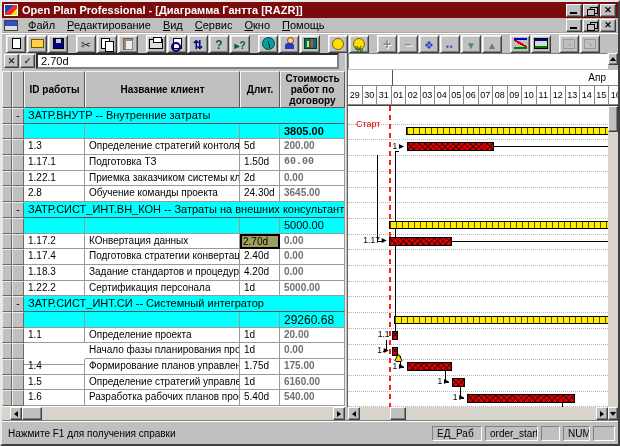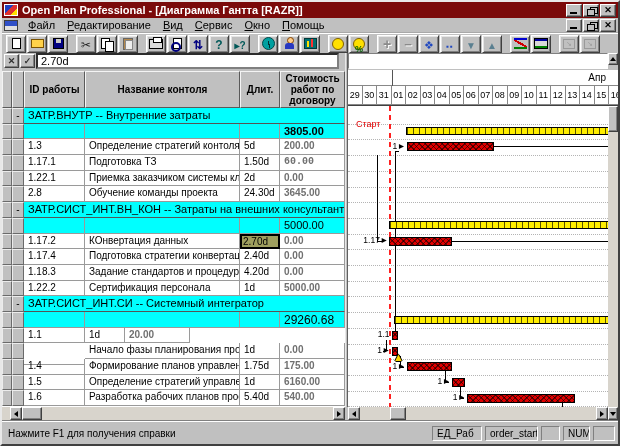--- a/index.html
+++ b/index.html
@@ -242,21 +242,21 @@
     </div>
 
   <div class="a ebtn" style="left:2px;top:52px;">✕</div>
   <div class="a ebtn" style="left:18px;top:52px;">✓</div>
   <input class="a editinput" style="left: 34px; top: 51px; width: 303px;" value="2.70d">
 
   <div class="a thead">
     <div class="hcell" style="width:10px"></div>
     <div class="hcell" style="width:12px"></div>
     <div class="hcell" style="width:61px">ID работы</div>
-    <div class="hcell" style="width:155px">Название контоля</div>
+    <div class="hcell" style="width:155px">Название клиент</div>
     <div class="hcell" style="width:40px">Длит.</div>
     <div class="hcell" style="width:65px">Стоимость работ по договору</div>
   </div>
 
   <div class="a" id="table-rows">
       <div class="trow">
         <div class="tc margin" style="width: 10px;"></div>
         <div class="tc margin" style="width: 12px;">-</div>
         <div class="tc cyan grouptext" style="width: 321px;">ЗАТР.ВНУТР -- Внутренние затраты</div>
       </div>
@@ -355,20 +355,21 @@
         <div class="tc margin" style="width: 12px;"></div>
         <div class="tc cyan" style="width: 61px;"></div>
         <div class="tc cyan" style="width: 155px;"></div>
         <div class="tc cyan" style="width: 40px;"></div>
         <div class="tc cyan" style="width: 65px; font-size: 12px;">29260.68</div>
       </div>
       <div class="trow">
         <div class="tc margin" style="width: 10px;"></div>
         <div class="tc margin" style="width: 12px;"></div>
         <div class="tc" style="width: 61px;">1.1</div>
+        <div class="tc" style="width: 155px;">Определение проекта</div>
         <div class="tc" style="width: 40px;">1d</div>
         <div class="tc costv" style="width: 65px;">20.00</div>
       </div>
       <div class="trow">
         <div class="tc margin" style="width: 10px;"></div>
         <div class="tc margin" style="width: 12px;"></div>
         <div class="tc" style="width: 61px; margin-top: 20px;">1.2</div>
         <div class="tc" style="width: 155px;">Начало фазы планирования проекта</div>
         <div class="tc" style="width: 40px;">1d</div>
         <div class="tc costv" style="width: 65px;">0.00</div>

